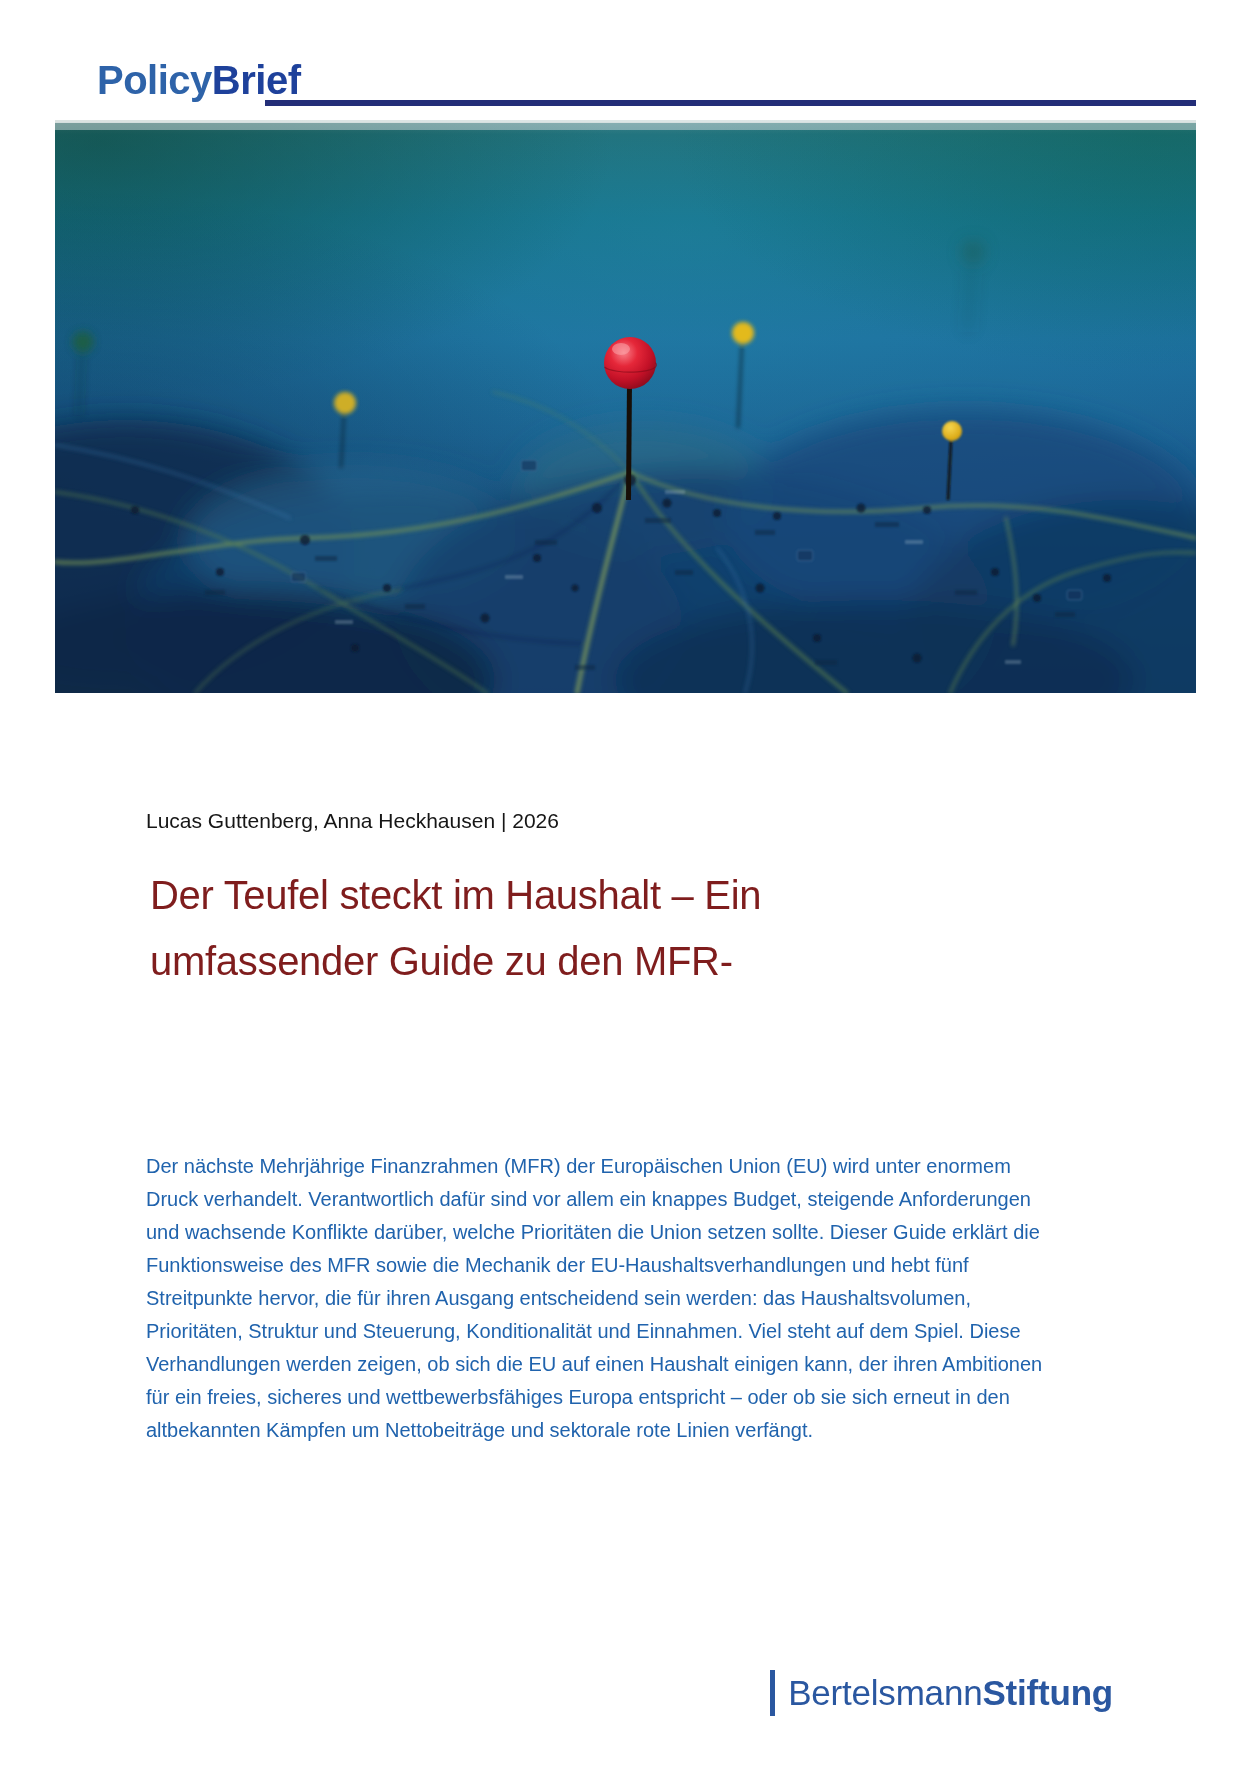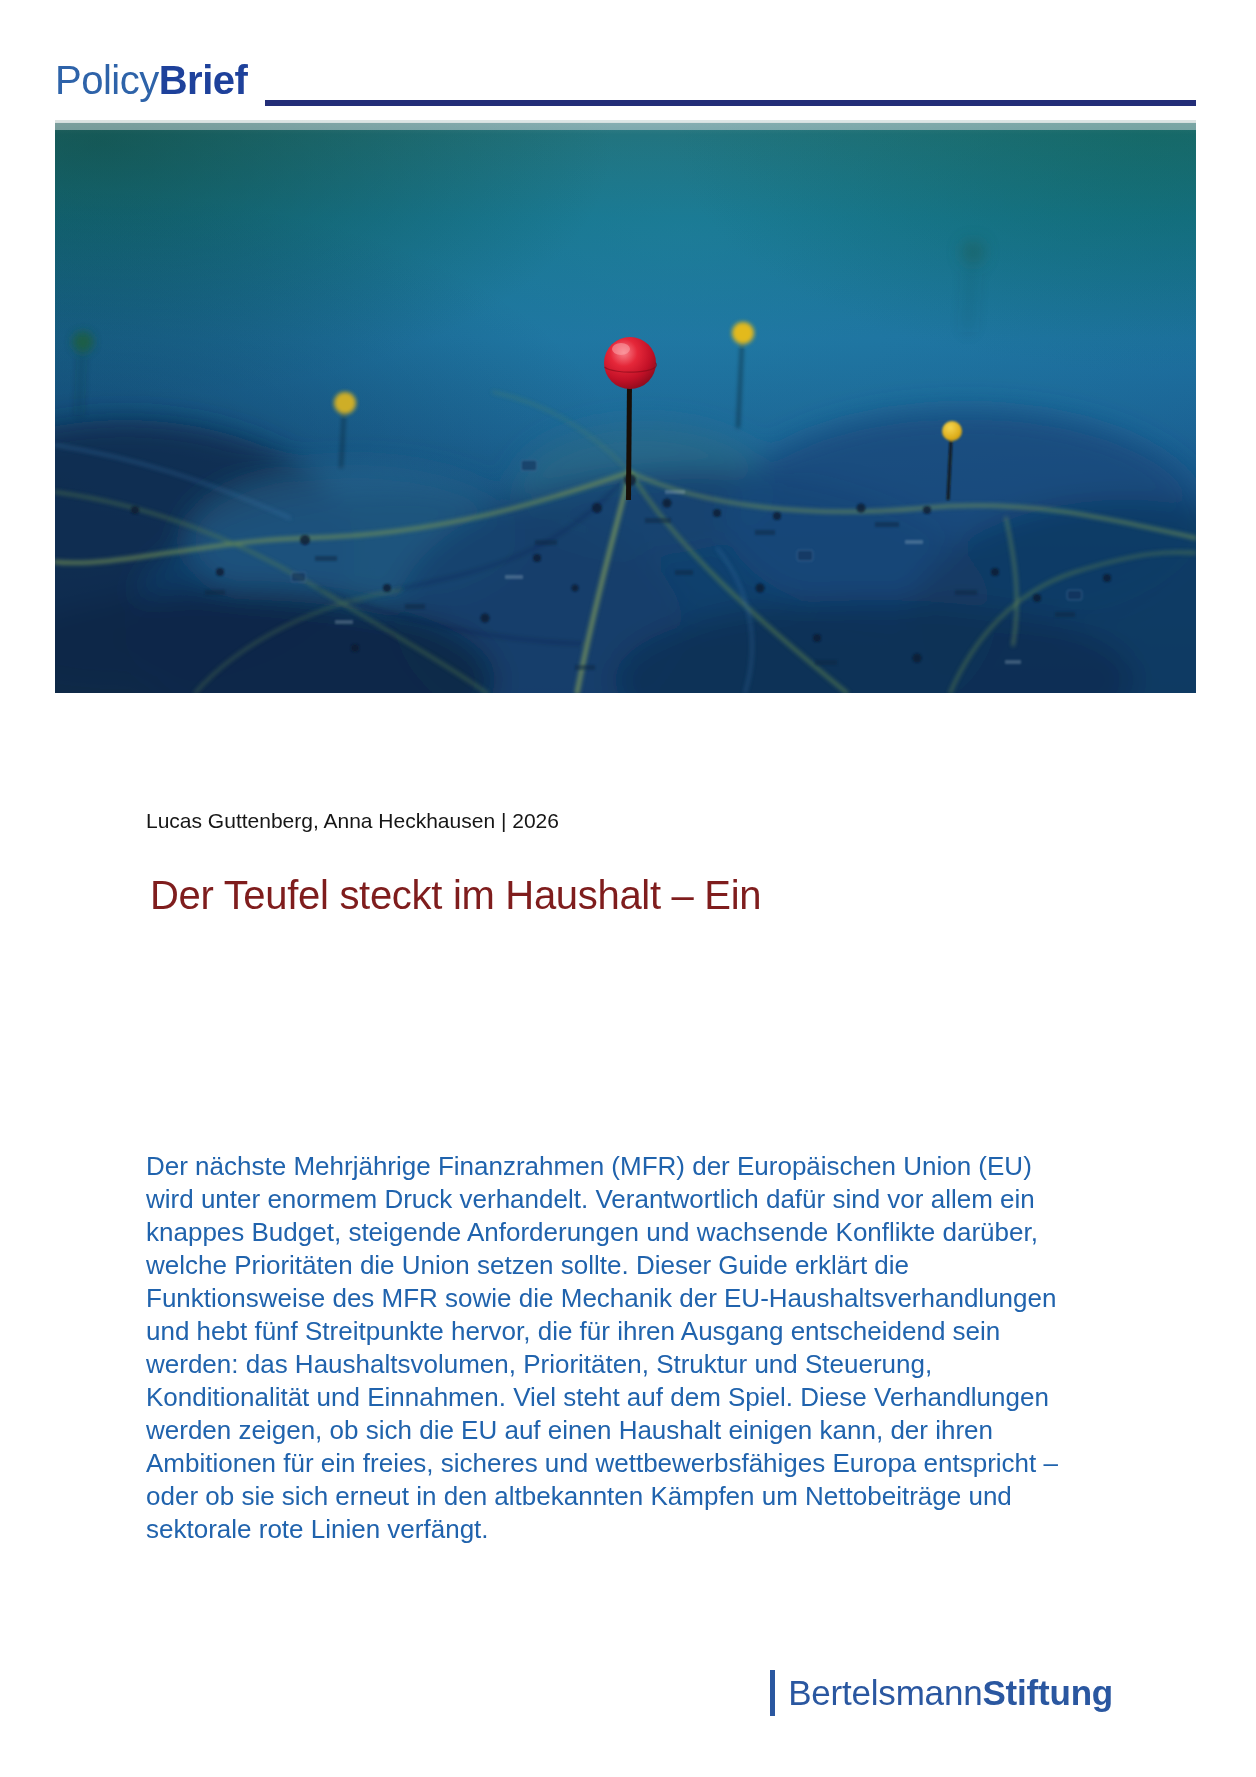--- a/index.html
+++ b/index.html
@@ -1,37 +1,37 @@
 <!DOCTYPE html>
 <html lang="de"><head>
 <meta charset="utf-8">
 <style>
   html,body{margin:0;padding:0;background:#ffffff;}
   body{width:1256px;height:1777px;position:relative;font-family:"Liberation Sans",sans-serif;overflow:hidden;}
   .page{position:absolute;inset:0;background:#ffffff;}
 
   
   .logo{position:absolute;left:55px;top:56px;font-size:40px;line-height:48px;letter-spacing:-0.5px;white-space:nowrap;}
-  .logo .lg-policy{color:#2e63a9;font-weight:normal;}
+  .logo .lg-policy{color:#2e63a9;font-weight:bold;margin-left:42px;}
   .logo .lg-brief{color:#1e419b;font-weight:bold;margin-top:42px;}
   .header-rule{position:absolute;left:265px;top:100px;width:931px;height:6px;background:#232e78;}
 
   
   .hero{position:absolute;left:55px;top:120px;width:1141px;height:573px;margin:0;padding:0;overflow:hidden;background:#15608c;}
   .hero svg{display:block;}
 
   
   .byline{position:absolute;left:146px;top:774px;font-size:21px;line-height:26px;color:#161616;margin-top:34px;}
 
   
   .title{position:absolute;left:144px;top:856px;width:920px;margin:6px;font-size:40px;line-height:66px;font-weight:normal;color:#7f1d1d;letter-spacing:-0.3px;}
   .title .title-line{display:block;}
 
   
-  .abstract{position:absolute;left:146px;top:1150px;width:916px;margin:0;font-size:26px;line-height:33px;color:#2063ad;}
+  .abstract{position:absolute;left:146px;top:1150px;width:916px;margin:0;font-size:20px;line-height:33px;color:#2063ad;}
 
   
   .footer{position:absolute;top:1670px;left:0;width:1113px;display:flex;justify-content:flex-end;align-items:center;gap:13px;}
   .footer-bar{width:5px;height:46px;background:#2a57a0;}
   .footer-text{font-size:35px;line-height:46px;color:#2a57a0;white-space:nowrap;letter-spacing:-0.2px;}
   .footer-text .ft-bold{font-weight:bold;}
 </style>
 </head>
 <body>
 
@@ -214,20 +214,21 @@
 
       <rect x="0" y="0" width="1141" height="3" fill="#eef1f0" opacity="0.9"></rect>
       <rect x="0" y="2" width="1141" height="8" fill="#cfdcdb" opacity="0.5"></rect>
     </svg>
   </figure>
 
   <div class="byline">Lucas Guttenberg, Anna Heckhausen | 2026</div>
 
   <h1 class="title">
     <span class="title-line">Der Teufel steckt im Haushalt – Ein</span>
+    <span class="title-line">umfassender Guide zu den MFR-</span>
   </h1>
 
   <p class="abstract">Der nächste Mehrjährige Finanzrahmen (MFR) der Europäischen Union (EU) wird unter enormem Druck verhandelt. Verantwortlich dafür sind vor allem ein knappes Budget, steigende Anforderungen und wachsende Konflikte darüber, welche Prioritäten die Union setzen sollte. Dieser Guide erklärt die Funktionsweise des MFR sowie die Mechanik der EU-Haushaltsverhandlungen und hebt fünf Streitpunkte hervor, die für ihren Ausgang entscheidend sein werden: das Haushaltsvolumen, Prioritäten, Struktur und Steuerung, Konditionalität und Einnahmen. Viel steht auf dem Spiel. Diese Verhandlungen werden zeigen, ob sich die EU auf einen Haushalt einigen kann, der ihren Ambitionen für ein freies, sicheres und wettbewerbsfähiges Europa entspricht – oder ob sie sich erneut in den altbekannten Kämpfen um Nettobeiträge und sektorale rote Linien verfängt.</p>
 
   <div class="footer">
     <div class="footer-bar"></div>
     <div class="footer-text">
       <span>Bertelsmann</span><span class="ft-bold">Stiftung</span>
     </div>
   </div>

